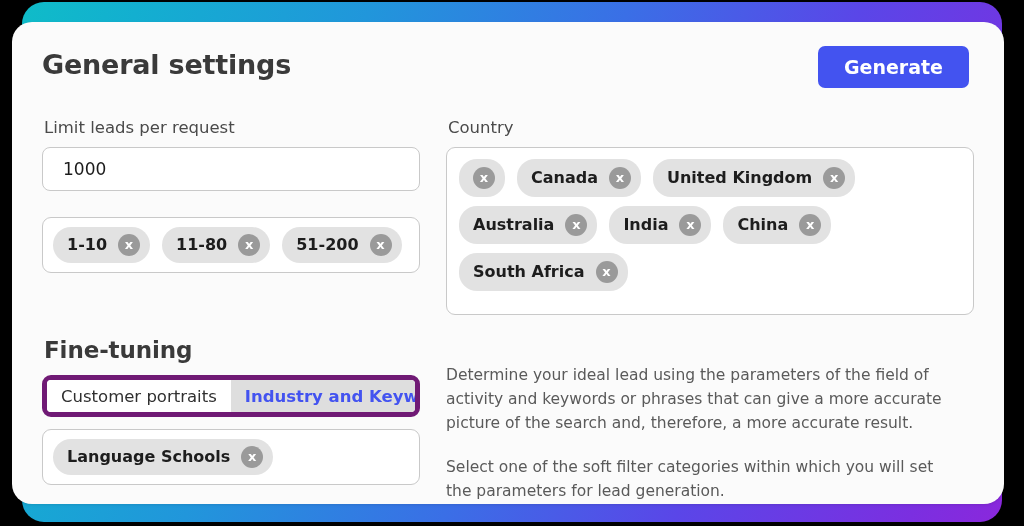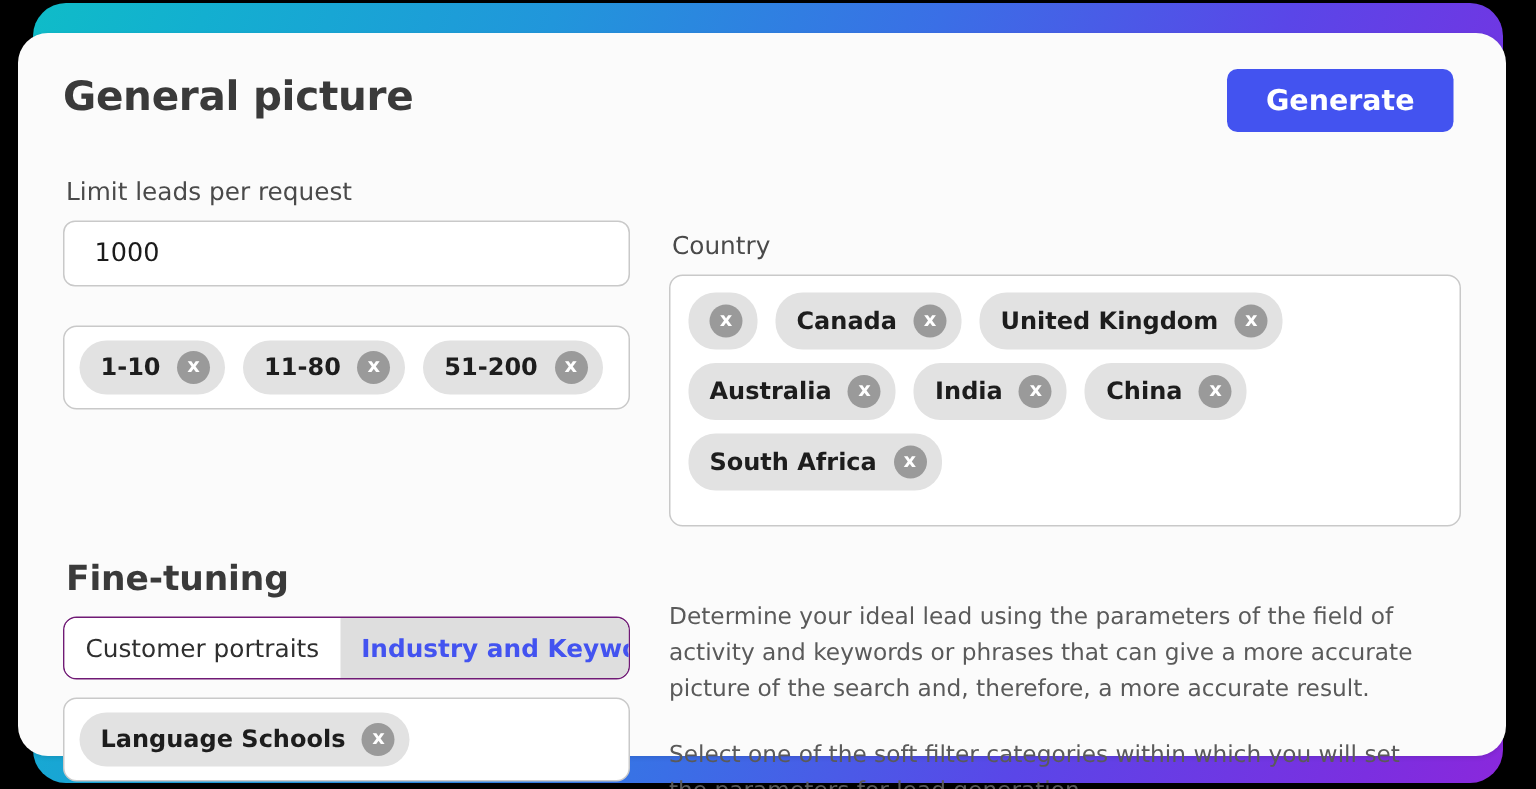--- a/index.html
+++ b/index.html
@@ -85,21 +85,21 @@
     margin-left: 12px;
   }
 
   
   .body-cols {
     display: flex;
     gap: 26px;
     margin-top: 18px;
   }
   .col-left { width: 378px; flex: none; }
-  .col-right { flex: 1; margin-top: 36px; }
+  .col-right { flex: 1; }
 
   .field-label {
     font-size: 16.5px;
     color: #4a4a4a;
     margin: 0 0 10px 2px;
     font-weight: 400;
   }
 
   .input-box {
     width: 100%;
@@ -173,21 +173,21 @@
   }
   #fine-tuning-title {
     font-size: 23px;
     font-weight: 600;
     color: #3a3a3a;
     margin: 0 0 12px 2px;
     letter-spacing: -0.1px;
   }
   .tab-bar {
     display: flex;
-    border: 1px solid #701a75;
+    border: 5px solid #701a75;
     border-radius: 9px;
     overflow: hidden;
     background: #ffffff;
     height: 42px;
     width: 100%;
     box-sizing: border-box;
   }
   .tab {
     display: flex;
     align-items: center;
@@ -220,21 +220,21 @@
 </style>
 </head>
 <body>
 
 <div id="gradient-frame"></div>
 
 <div id="settings-card">
   <div class="card-inner">
 
     <div class="header-row">
-      <h1 id="page-title">General picture</h1>
+      <h1 id="page-title">General settings</h1>
       <button id="generate-button">Generate</button>
     </div>
 
     <div class="body-cols">
 
       <div class="col-left">
         <div class="field-label">Limit leads per request</div>
         <input class="input-box" id="limit-leads-input" type="text" value="1000" style="">
 
         <div class="team-spacer"></div>

